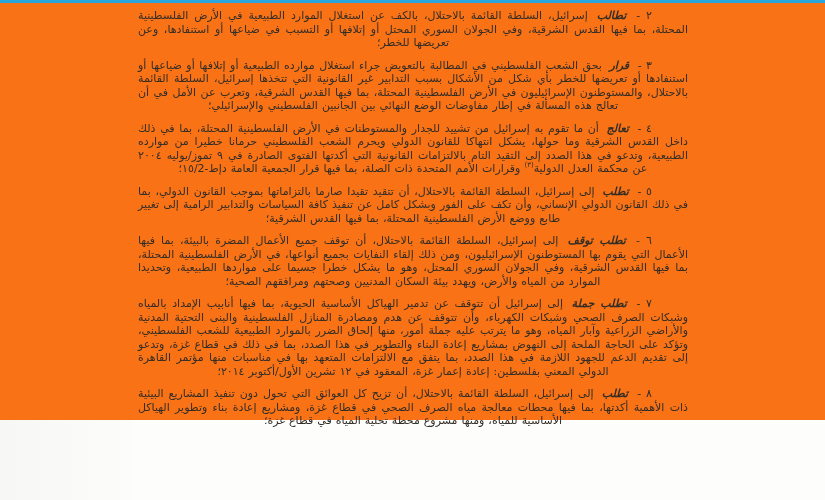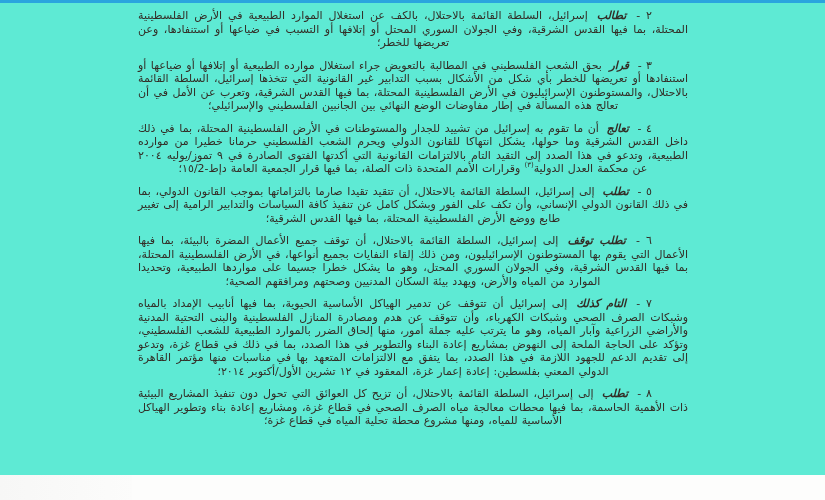--- a/index.html
+++ b/index.html
@@ -15,22 +15,22 @@
     position: absolute;
     top: 0; left: 0;
     width: 825px;
     height: 3px;
   }
   .doc-page {
     position: absolute;
     top: 3px;
     left: 0;
     width: 825px;
-    height: 472px;
-    background: #5eead4;
+    height: 417px;
+    background: #f97316;
   }
   .left-shade {
     position: absolute;
     top: 3px;
     left: 0;
     width: 132px;
     height: 497px;
     background: linear-gradient(to right, #f2f2f1, #fbfbfa);
     opacity: 0.55;
   }
@@ -102,24 +102,24 @@
     </p>
 
     <p class="para">
       <span class="num">٦ -</span>
       <span class="kw">تطلب توقف</span>
       <span class="body">إلى إسرائيل، السلطة القائمة بالاحتلال، أن توقف جميع الأعمال المضرة بالبيئة، بما فيها الأعمال التي يقوم بها المستوطنون الإسرائيليون، ومن ذلك إلقاء النفايات بجميع أنواعها، في الأرض الفلسطينية المحتلة، بما فيها القدس الشرقية، وفي الجولان السوري المحتل، وهو ما يشكل خطرا جسيما على مواردها الطبيعية، وتحديدا الموارد من المياه والأرض، ويهدد بيئة السكان المدنيين وصحتهم ومرافقهم الصحية؛</span>
     </p>
 
     <p class="para">
       <span class="num">٧ -</span>
-      <span class="kw">التام كذلك</span>
+      <span class="kw">تطلب جملة</span>
       <span class="body">إلى إسرائيل أن تتوقف عن تدمير الهياكل الأساسية الحيوية، بما فيها أنابيب الإمداد بالمياه وشبكات الصرف الصحي وشبكات الكهرباء، وأن تتوقف عن هدم ومصادرة المنازل الفلسطينية والبنى التحتية المدنية والأراضي الزراعية وآبار المياه، وهو ما يترتب عليه جملة أمور، منها إلحاق الضرر بالموارد الطبيعية للشعب الفلسطيني، وتؤكد على الحاجة الملحة إلى النهوض بمشاريع إعادة البناء والتطوير في هذا الصدد، بما في ذلك في قطاع غزة، وتدعو إلى تقديم الدعم للجهود اللازمة في هذا الصدد، بما يتفق مع الالتزامات المتعهد بها في مناسبات منها مؤتمر القاهرة الدولي المعني بفلسطين: إعادة إعمار غزة، المعقود في ١٢ تشرين الأول/أكتوبر ٢٠١٤؛</span>
     </p>
 
     <p class="para">
       <span class="num">٨ -</span>
       <span class="kw">تطلب</span>
-      <span class="body">إلى إسرائيل، السلطة القائمة بالاحتلال، أن تزيح كل العوائق التي تحول دون تنفيذ المشاريع البيئية ذات الأهمية الحاسمة، بما فيها محطات معالجة مياه الصرف الصحي في قطاع غزة، ومشاريع إعادة بناء وتطوير الهياكل الأساسية للمياه، ومنها مشروع محطة تحلية المياه في قطاع غزة؛</span>
+      <span class="body">إلى إسرائيل، السلطة القائمة بالاحتلال، أن تزيح كل العوائق التي تحول دون تنفيذ المشاريع البيئية ذات الأهمية أكدتها، بما فيها محطات معالجة مياه الصرف الصحي في قطاع غزة، ومشاريع إعادة بناء وتطوير الهياكل الأساسية للمياه، ومنها مشروع محطة تحلية المياه في قطاع غزة؛</span>
     </p>
 
   </div>
 </div>
 
 </body></html>

